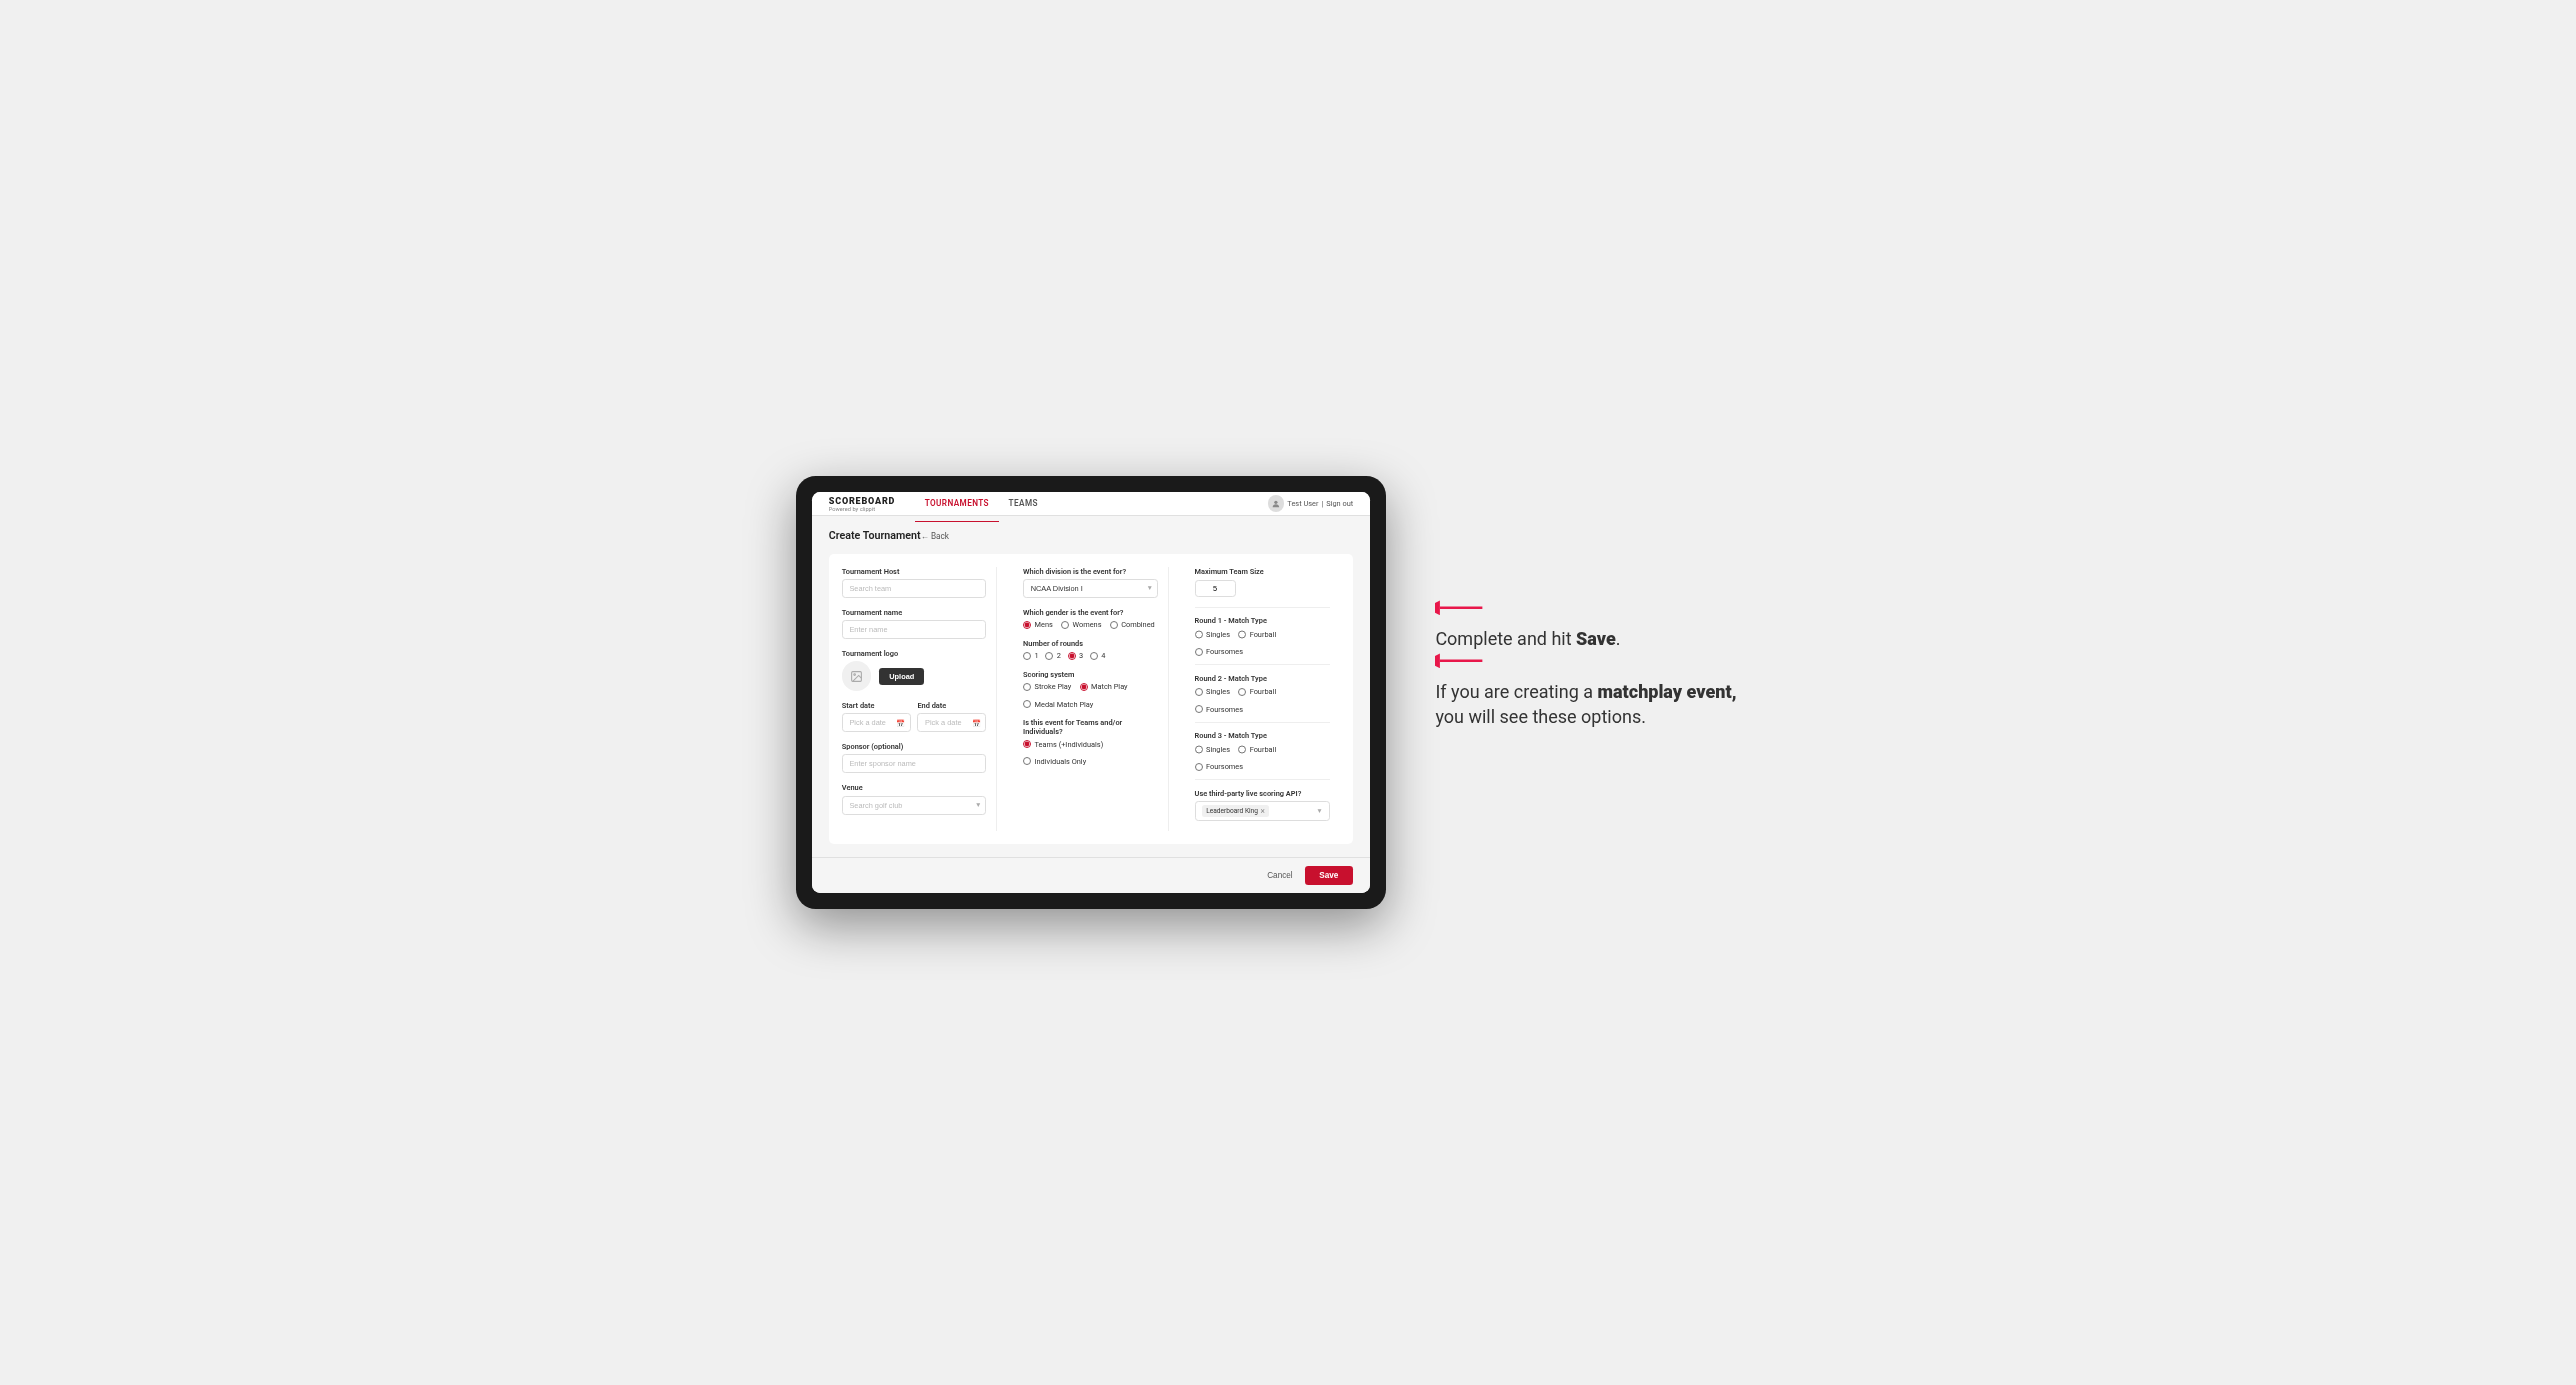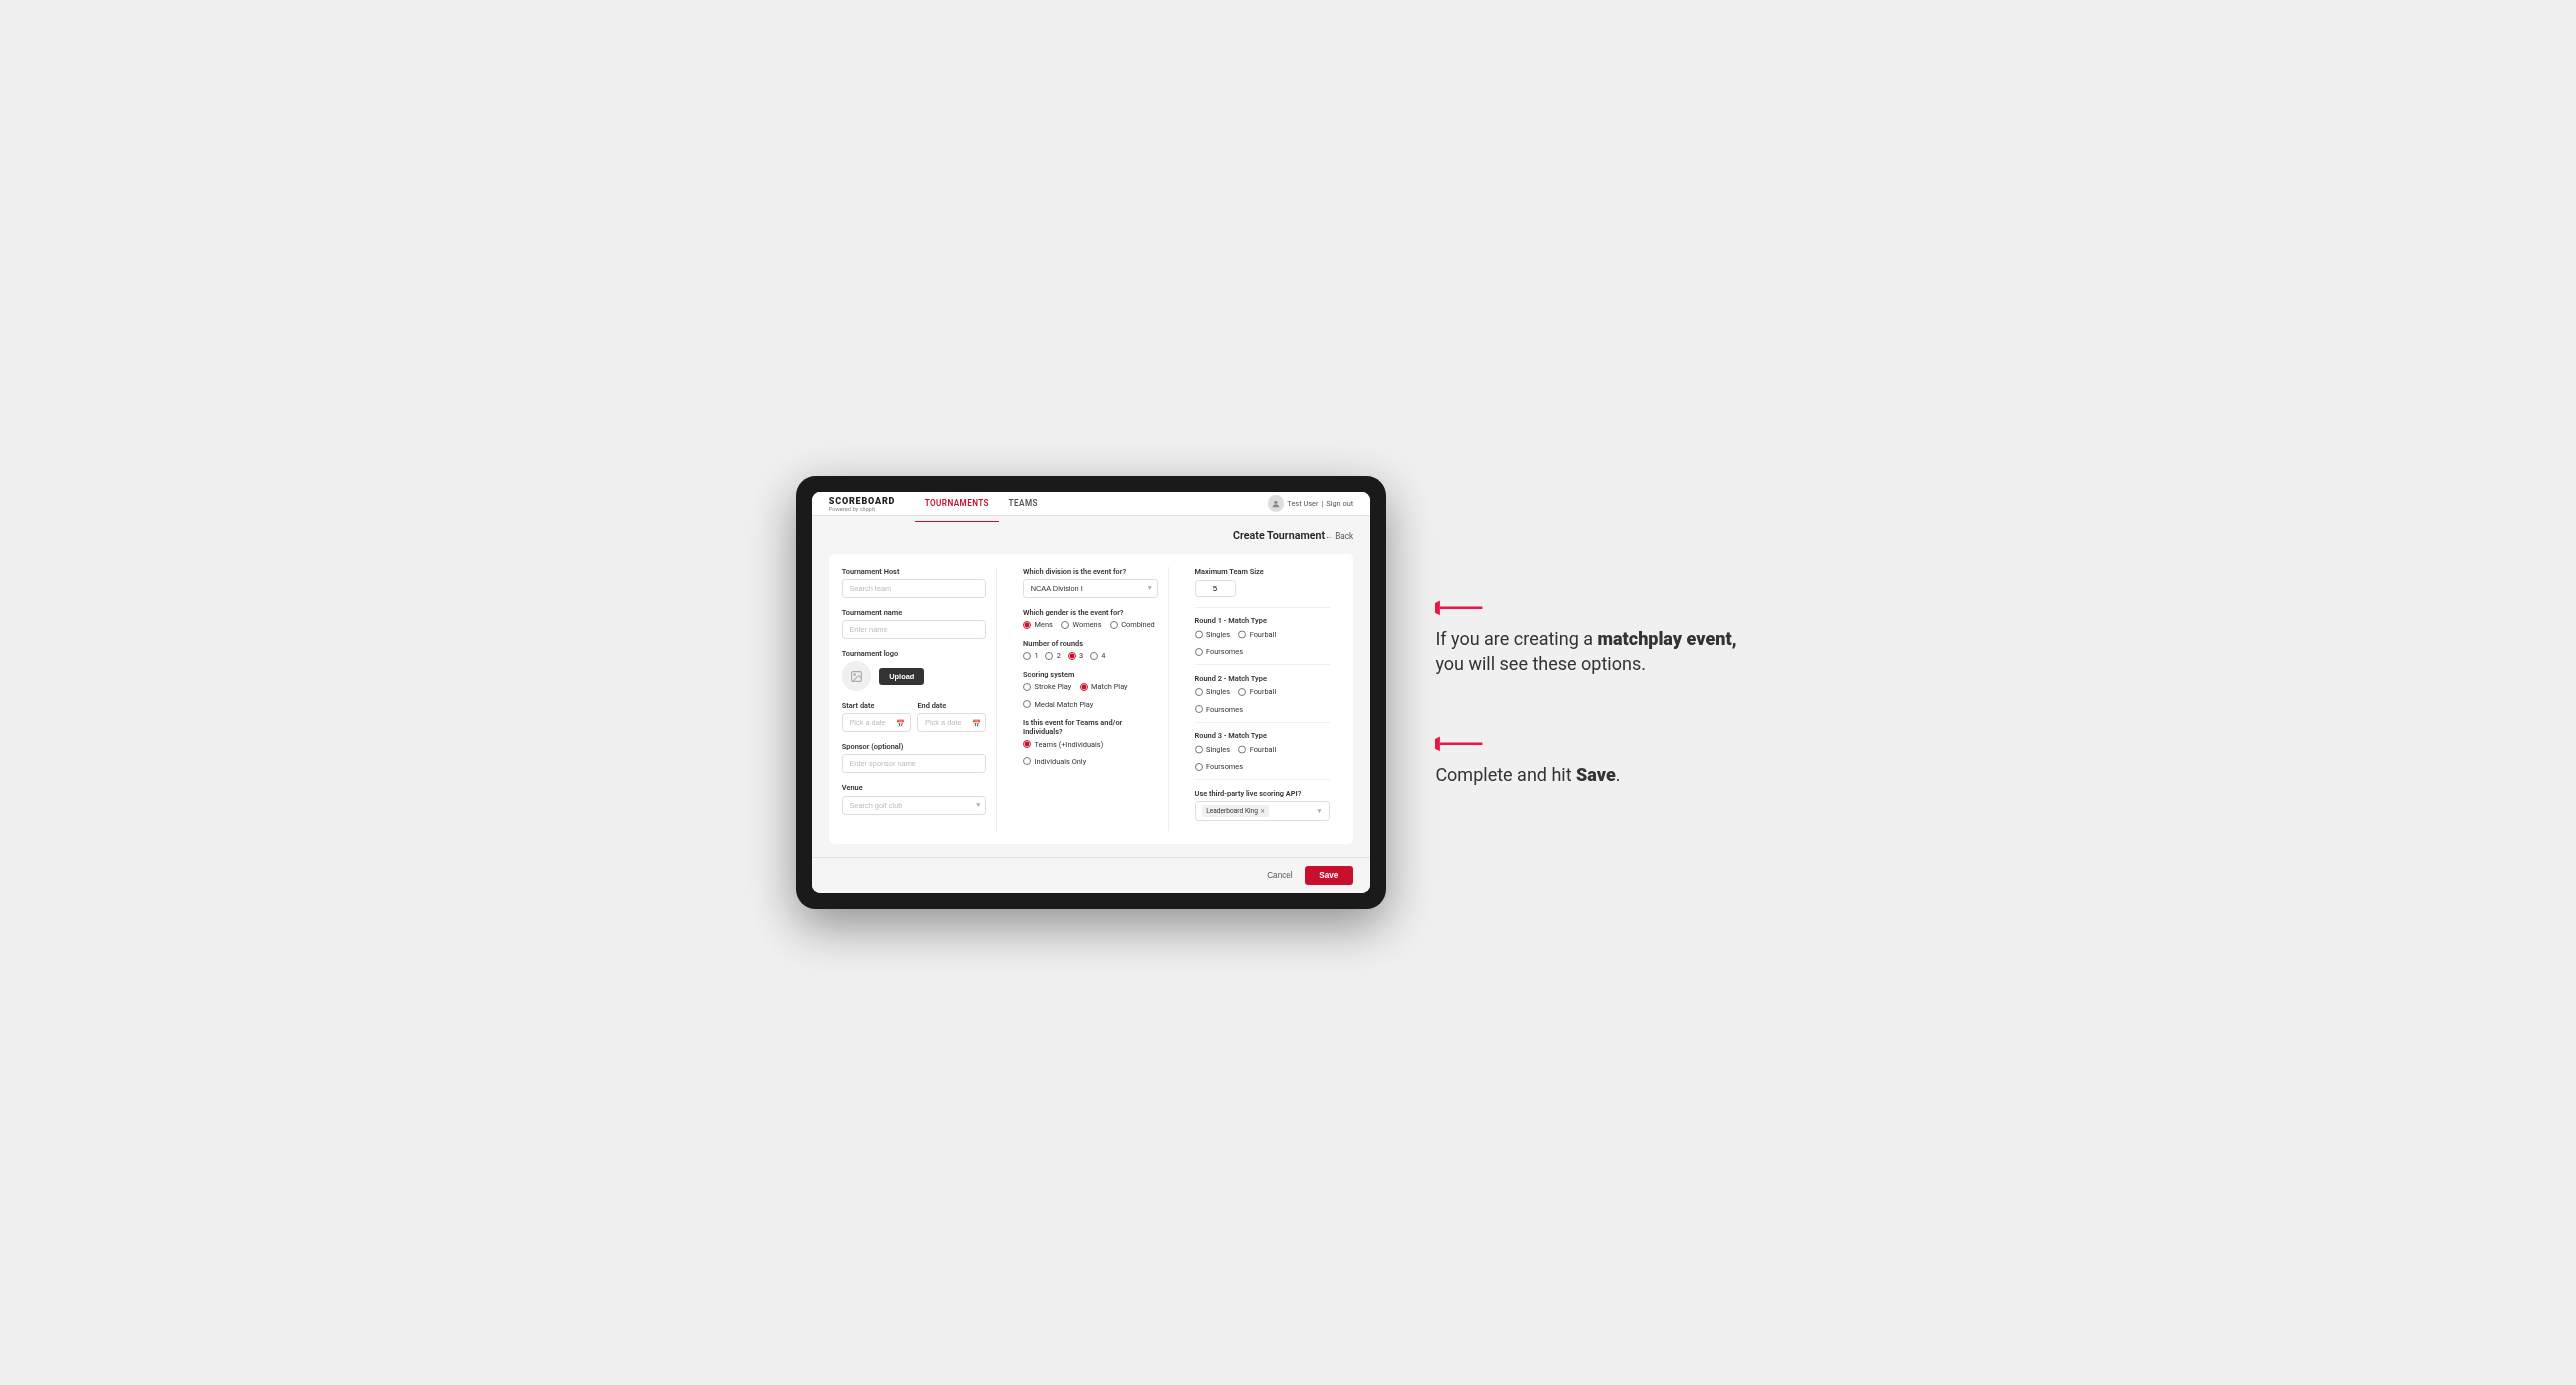--- a/index.html
+++ b/index.html
@@ -115,21 +115,21 @@
     }
 
     
     .main-content {
       background: #f5f5f5;
       padding: 13px 16.4px;
     }
 
     .page-header {
       display: flex;
-      justify-content: flex-end;
+      justify-content: flex-start;
       align-items: center;
       margin-bottom: 11.5px;
     }
 
     .page-title {
       font-size: 10.7px;
       font-weight: 600;
       color: #222;
     }
 
@@ -678,50 +678,50 @@
 
       <div class="form-footer">
         <button class="btn-cancel">Cancel</button>
         <button class="btn-save">Save</button>
       </div>
 
     </div>
   </div>
 
   <div class="annotation-panel">
-    <div style="display:flex;align-items:flex-start;gap:8.2px;margin-bottom:33px;">
-      <div>
-
-        <div style="display:flex;align-items:center;gap:4.9px;margin-bottom:8.2px;">
-          <svg width="49" height="19.7" viewBox="0 0 60 24">
-            <defs>
-                <marker id="ah1" markerWidth="8" markerHeight="8" refX="0" refY="3" orient="auto">
-                  <path d="M0,0 L0,6 L6,3 z" fill="#e8174a"></path>
-                </marker>
-              </defs>
-            <line x1="58" y1="12" x2="6" y2="12" stroke="#e8174a" stroke-width="3" marker-end="url(#ah1)"></line>
-          </svg>
-        </div>
-        <p class="annotation-text">
-          If you are creating a <strong>matchplay event,</strong> you will see these options.
-        </p>
-      </div>
-    </div>
     <div style="display:flex;align-items:flex-start;gap:8.2px;">
       <div>
         <div style="display:flex;align-items:center;gap:4.9px;margin-bottom:8.2px;">
           <svg width="49" height="19.7" viewBox="0 0 60 24">
             <defs>
                 <marker id="ah2" markerWidth="8" markerHeight="8" refX="0" refY="3" orient="auto">
                   <path d="M0,0 L0,6 L6,3 z" fill="#e8174a"></path>
                 </marker>
               </defs>
             <line x1="58" y1="12" x2="6" y2="12" stroke="#e8174a" stroke-width="3" marker-end="url(#ah2)"></line>
           </svg>
         </div>
         <p class="annotation-text2">
           Complete and hit <strong>Save</strong>.
         </p>
       </div>
     </div>
+    <div style="display:flex;align-items:flex-start;gap:8.2px;margin-bottom:33px;">
+      <div>
+
+        <div style="display:flex;align-items:center;gap:4.9px;margin-bottom:8.2px;">
+          <svg width="49" height="19.7" viewBox="0 0 60 24">
+            <defs>
+                <marker id="ah1" markerWidth="8" markerHeight="8" refX="0" refY="3" orient="auto">
+                  <path d="M0,0 L0,6 L6,3 z" fill="#e8174a"></path>
+                </marker>
+              </defs>
+            <line x1="58" y1="12" x2="6" y2="12" stroke="#e8174a" stroke-width="3" marker-end="url(#ah1)"></line>
+          </svg>
+        </div>
+        <p class="annotation-text">
+          If you are creating a <strong>matchplay event,</strong> you will see these options.
+        </p>
+      </div>
+    </div>
   </div>
 </div>
 
 
 </body></html>

